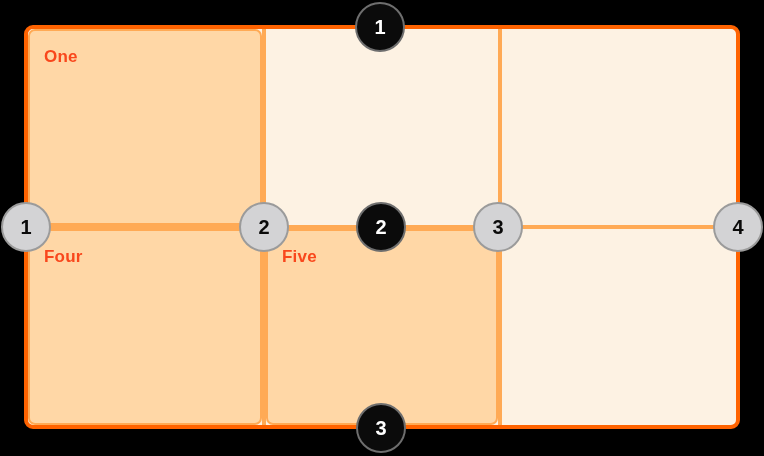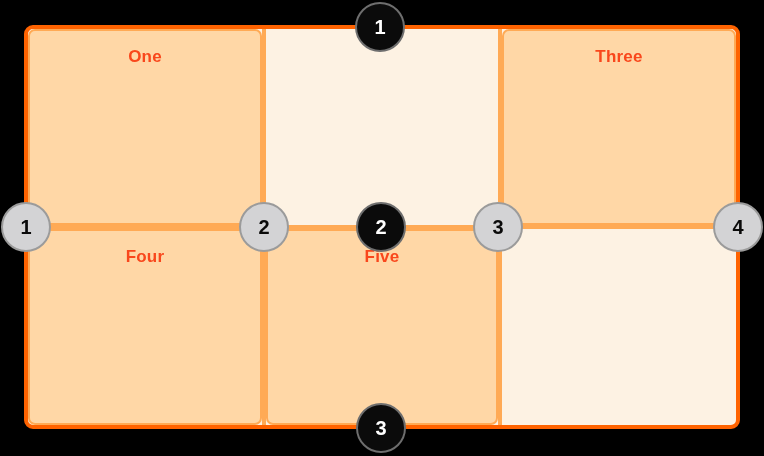--- a/index.html
+++ b/index.html
@@ -15,21 +15,20 @@
     background: #000000;
   }
   
   .grid-container {
     position: absolute;
     left: 24px; top: 25px;
     width: 708px; height: 396px;
     background: #fdf2e3;
     border: 4px solid #ff6300;
     border-radius: 9px;
-    text-align: center;
   }
   
   .gridline { position: absolute; background: #ffaa55; }
   .gridline.v { top: 0; bottom: 0; width: 4px; }
   .gridline.v1 { left: 234px; }
   .gridline.v2 { left: 470px; }
   .gridline.h { left: 0; right: 0; height: 4px; top: 196px; }
   
   .cell {
     position: absolute;
@@ -84,23 +83,20 @@
 <div class="page">
 
   <div class="grid-container">
     <div class="gridline v v1"></div>
     <div class="gridline v v2"></div>
     <div class="gridline h"></div>
 
     <div class="cell c-one">
       <span>One</span>
     </div>
-    <div class="cell c-three">
-      <span>Three</span>
-    </div>
     <div class="cell c-four">
       <span>Four</span>
     </div>
     <div class="cell c-five">
       <span>Five</span>
     </div>
   </div>
 
   <div class="badge row r1">
     <span>1</span>

